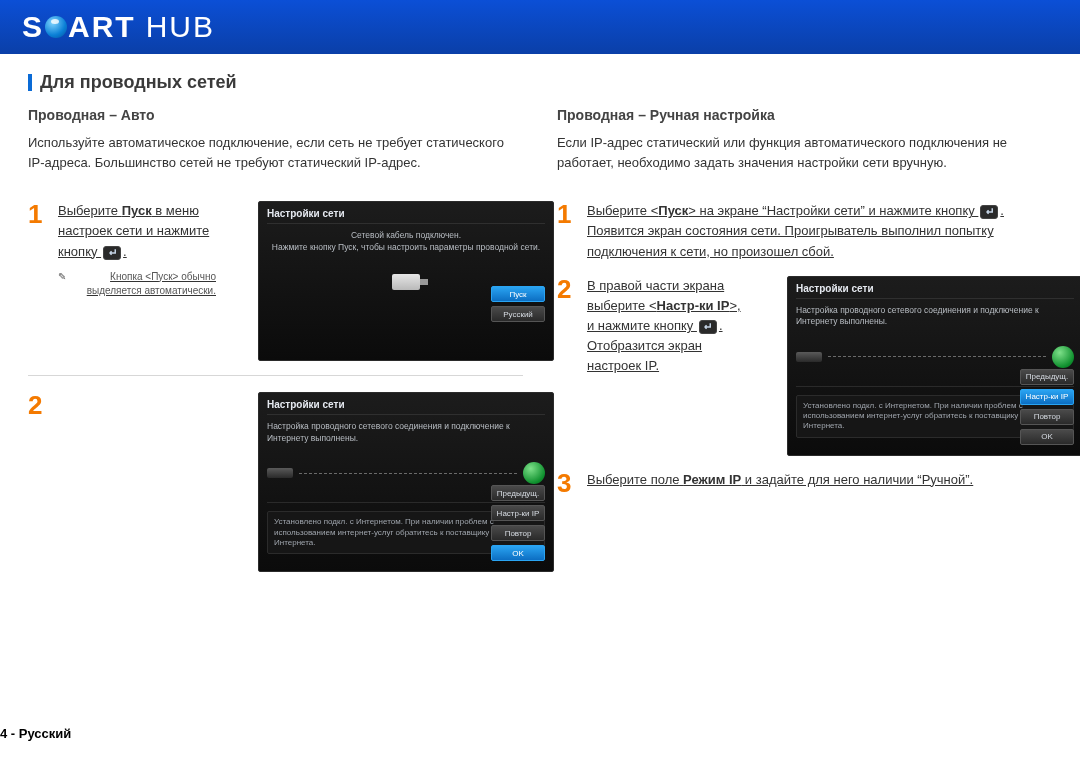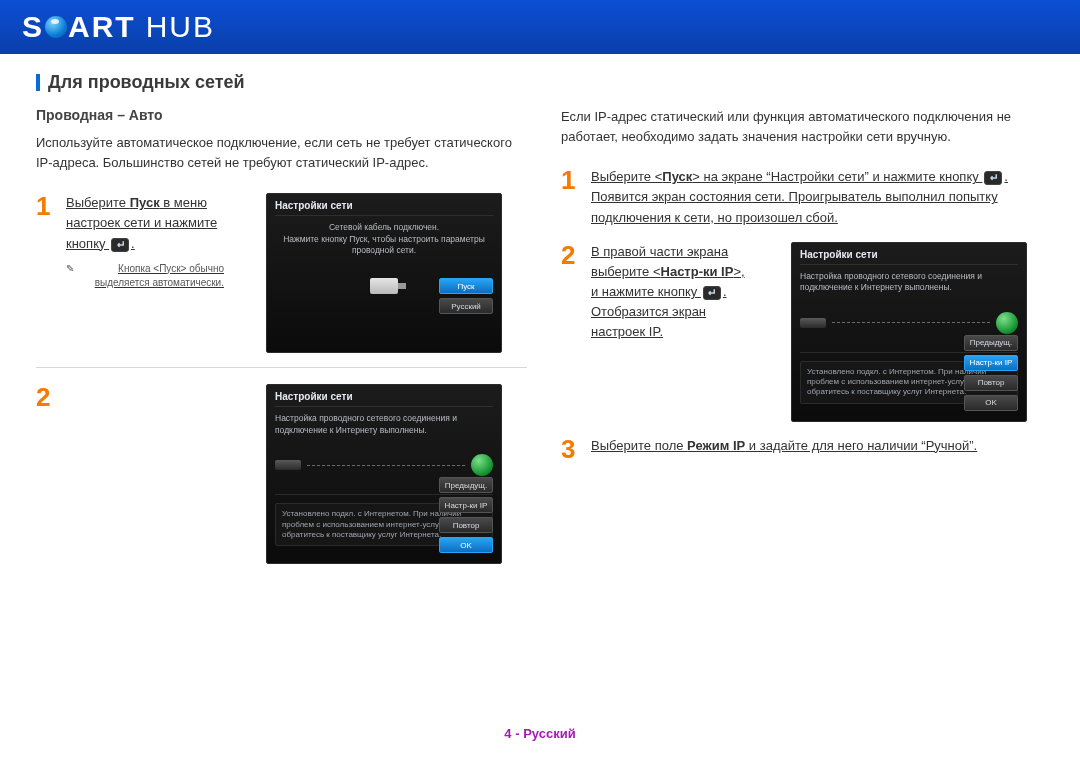--- a/index.html
+++ b/index.html
@@ -31,35 +31,35 @@
   .logo .thin { font-weight: 200; }
   .logo-dot {
     width: 22px; height: 22px;
     background: radial-gradient(circle at 35% 30%, #7fd4ff, #0a7fd6 60%, #04509a);
     border-radius: 50%;
     margin: 0 1px;
     position: relative;
   }
   .logo-dot::after { content:""; position:absolute; top:3px; left:6px; width:8px; height:5px; background: rgba(255,255,255,.8); border-radius:50%; }
 
-  .content { padding: 18px 28px 0 36px; }
+  .content { padding: 18px 28px 0 28px; }
   .section-title {
     color: #3a3a3a;
     font-size: 18px;
     font-weight: 700;
     margin-bottom: 14px;
     display:flex;
     align-items:center;
   }
   .section-title .bar { width:4px; height:17px; background:#0a6bd6; margin-right:8px; }
 
   .cols { display:flex; gap: 34px; }
   .col { flex:1; min-width:0; }
   .sub-title { font-weight:700; font-size:14px; color:#444; margin-bottom:10px; }
-  .intro { font-size:13px; line-height:1.55; color:#333; margin-bottom:20px; }
+  .intro { font-size:13px; line-height:1.55; color:#333; margin-bottom:28px; }
 
   .step { display:flex; margin-bottom:14px; }
   .step-num { color:#f47a00; font-size:26px; font-weight:700; width:30px; flex:none; line-height:1; }
   .step-body { flex:1; font-size:13px; line-height:1.55; color:#333; padding-right:10px;text-decoration:underline;}
   .step-body-narrow { width: 158px; flex:none; }
   .note { font-size:10px; color:#555; line-height:1.45; margin-top:8px; padding-left:14px; position:relative;text-align:right;}
   .note::before{ content:"✎"; position:absolute; left:0; top:0; font-size:10px;}
 
   .enter-icon {
     display:inline-flex; align-items:center; justify-content:center;
@@ -70,21 +70,21 @@
     color:#bcd;
     font-size:9px;
     vertical-align:-2px;
     position:relative;
     margin: 0 2px;
   }
   .enter-icon svg { width:11px; height:10px; }
   .enter-icon svg path { stroke:#c5d4e6; stroke-width:1.6; fill:none; }
 
   .tv {
-    width: 236px;
+    width: 296px;
     flex:none;
     background: linear-gradient(to bottom, #1c1c1c, #0b0b0b);
     border: 1px solid #2b2b2b;
     border-radius: 2px;
     color:#ccc;
     font-size:9px;
     padding: 6px 8px 8px 8px;
     position:relative;
   }
   .tv-title { color:#e5e9f0; font-size:10px; font-weight:700; border-bottom:1px solid #2f2f2f; padding-bottom:4px; margin-bottom:6px;}
@@ -128,21 +128,21 @@
   .tv2 .tv-btns { top:auto; bottom:10px; right:8px; }
   .tv.step2-r .tv-btns { position:absolute; top:auto; bottom:10px; }
 
   
   .step-with-tv { display:flex; gap:10px; margin-bottom:14px;}
   .step-with-tv .text-side { display:flex; width: 220px; flex:none;}
   .step-with-tv .text-side .step-body { padding-right:0;}
 
   .hr { border:none; border-top:1px solid #d7d7d7; margin: 10px 0 16px 0; }
 
-  .footer { text-align:center; font-size:13px; font-weight:700; color:#a21caf; position:absolute; bottom:22px; left:0; right:0;}
+  .footer { text-align:left; font-size:13px; font-weight:700; color:#000000; position:absolute; bottom:22px; left:0; right:0;}
 </style>
 </head>
 <body>
 
 <div class="header">
   <div class="logo">
     <span class="bold">S</span>
     <span class="logo-dot"></span>
     <span class="bold">ART</span>
     <span class="thin" style="margin-left:10px">HUB</span>
@@ -209,20 +209,21 @@
             <div class="tv-btn">Настр-ки IP</div>
             <div class="tv-btn">Повтор</div>
             <div class="tv-btn primary">OK</div>
           </div>
         </div>
       </div>
 
     </div>
 
     <div class="col">
+      <div class="sub-title">Проводная – Ручная настройка</div>
       <div class="intro">Если IP-адрес статический или функция автоматического подключения не работает, необходимо задать значения настройки сети вручную.</div>
 
       <div class="step">
         <div class="step-num">1</div>
         <div class="step-body">
           <span>Выберите &lt;</span><b>Пуск</b><span>&gt; на экране “Настройки сети” и нажмите кнопку </span><span class="enter-icon">
               <svg viewBox="0 0 12 10">
                 <path d="M9 1v4H3M3 5l2-2M3 5l2 2"></path>
               </svg>
             </span><span>. Появится экран состояния сети. Проигрыватель выполнил попытку подключения к сети, но произошел сбой.</span>

